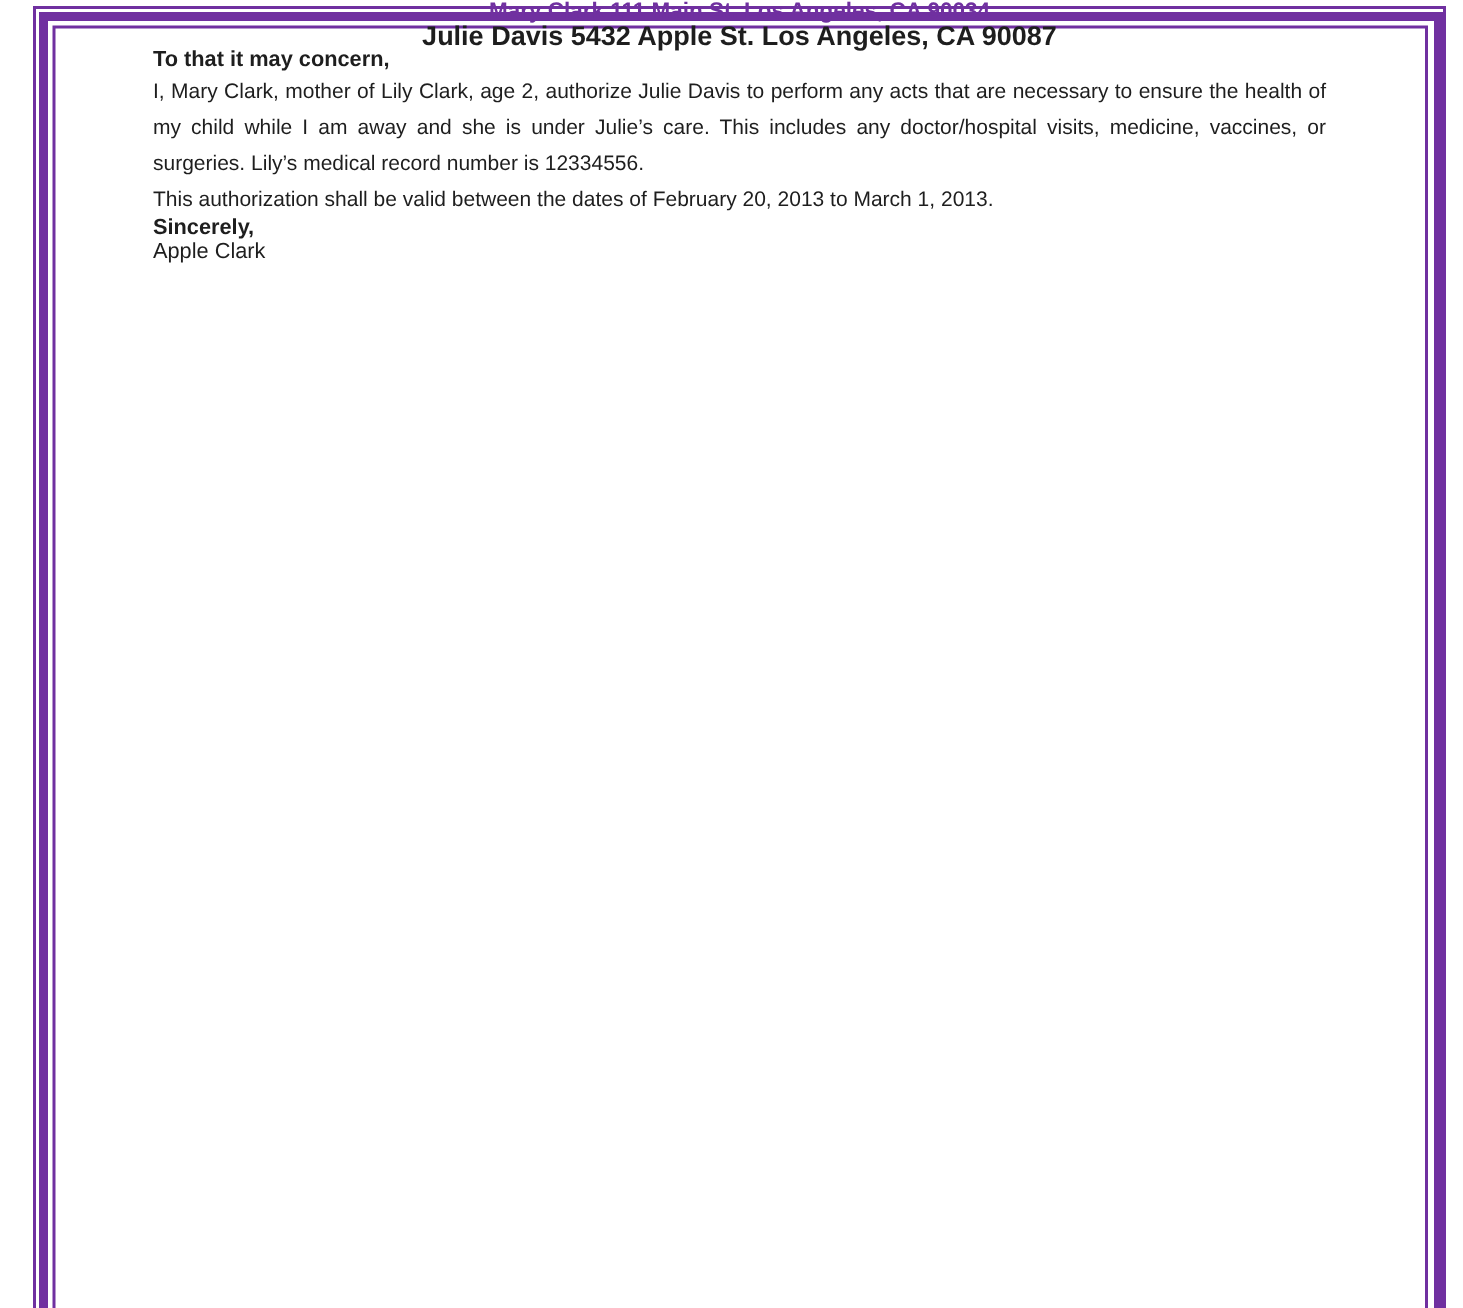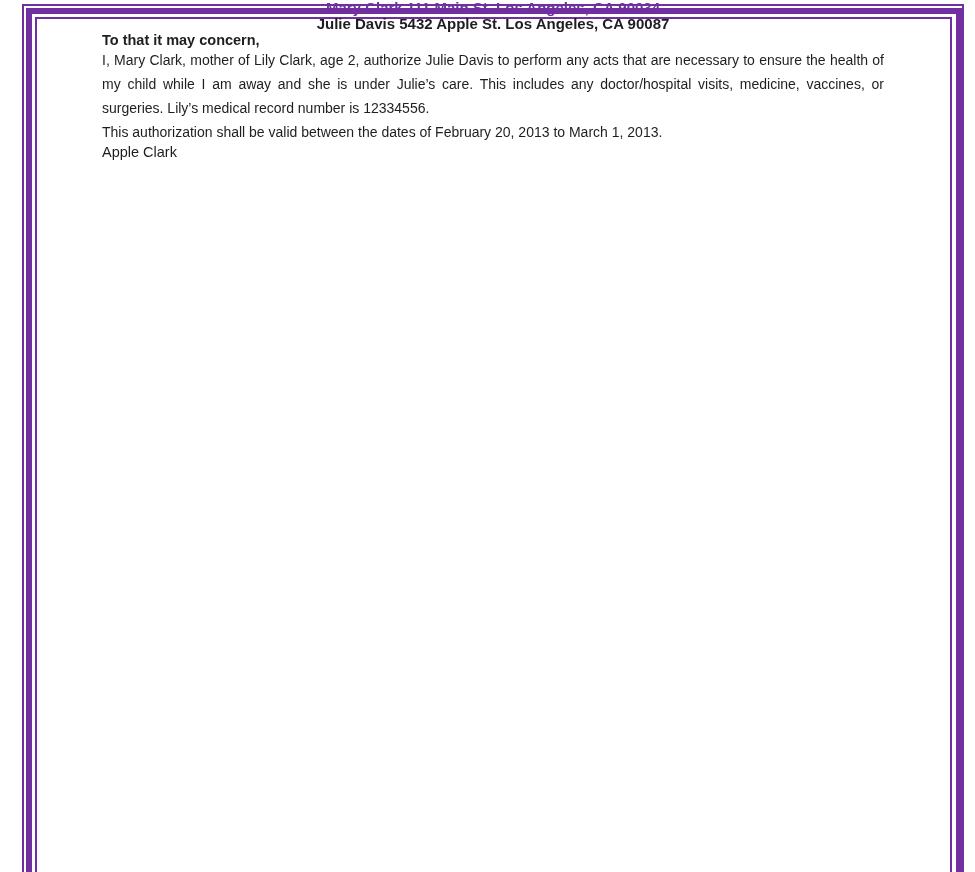--- a/index.html
+++ b/index.html
@@ -50,21 +50,21 @@
   .date {
     margin-top: 22px;
     text-align: center;
     font-size: 14.5px;
     line-height: 16px;
   }
   .to {
     margin-top: 21px;
     text-align: center;
     font-weight: 700;
-    font-size: 15px;
+    font-size: 18px;
     line-height: 16px;
   }
   .salutation {
     margin-top: 135px;
     font-weight: 700;
     font-size: 14.5px;
     line-height: 16px;
   }
   .para { text-align: justify; }
   .p1 { margin-top: 19px; }
@@ -92,15 +92,16 @@
 
   <div class="letter">
     <p class="from">Mary Clark 111 Main St. Los Angeles, CA 90034</p>
     <p class="to">Julie Davis 5432 Apple St. Los Angeles, CA 90087</p>
 
     <p class="salutation">To that it may concern,</p>
 
     <p class="para p1">I, Mary Clark, mother of Lily Clark, age 2, authorize Julie Davis to perform any acts that are necessary to ensure the health of my child while I am away and she is under Julie’s care. This includes any doctor/hospital visits, medicine, vaccines, or surgeries. Lily’s medical record number is 12334556.</p>
     <p class="para p2">This authorization shall be valid between the dates of February 20, 2013 to March 1, 2013.</p>
 
+    <p class="closing">Sincerely,</p>
     <p class="signature">Apple Clark</p>
   </div>
 </div>
 
 </body></html>

